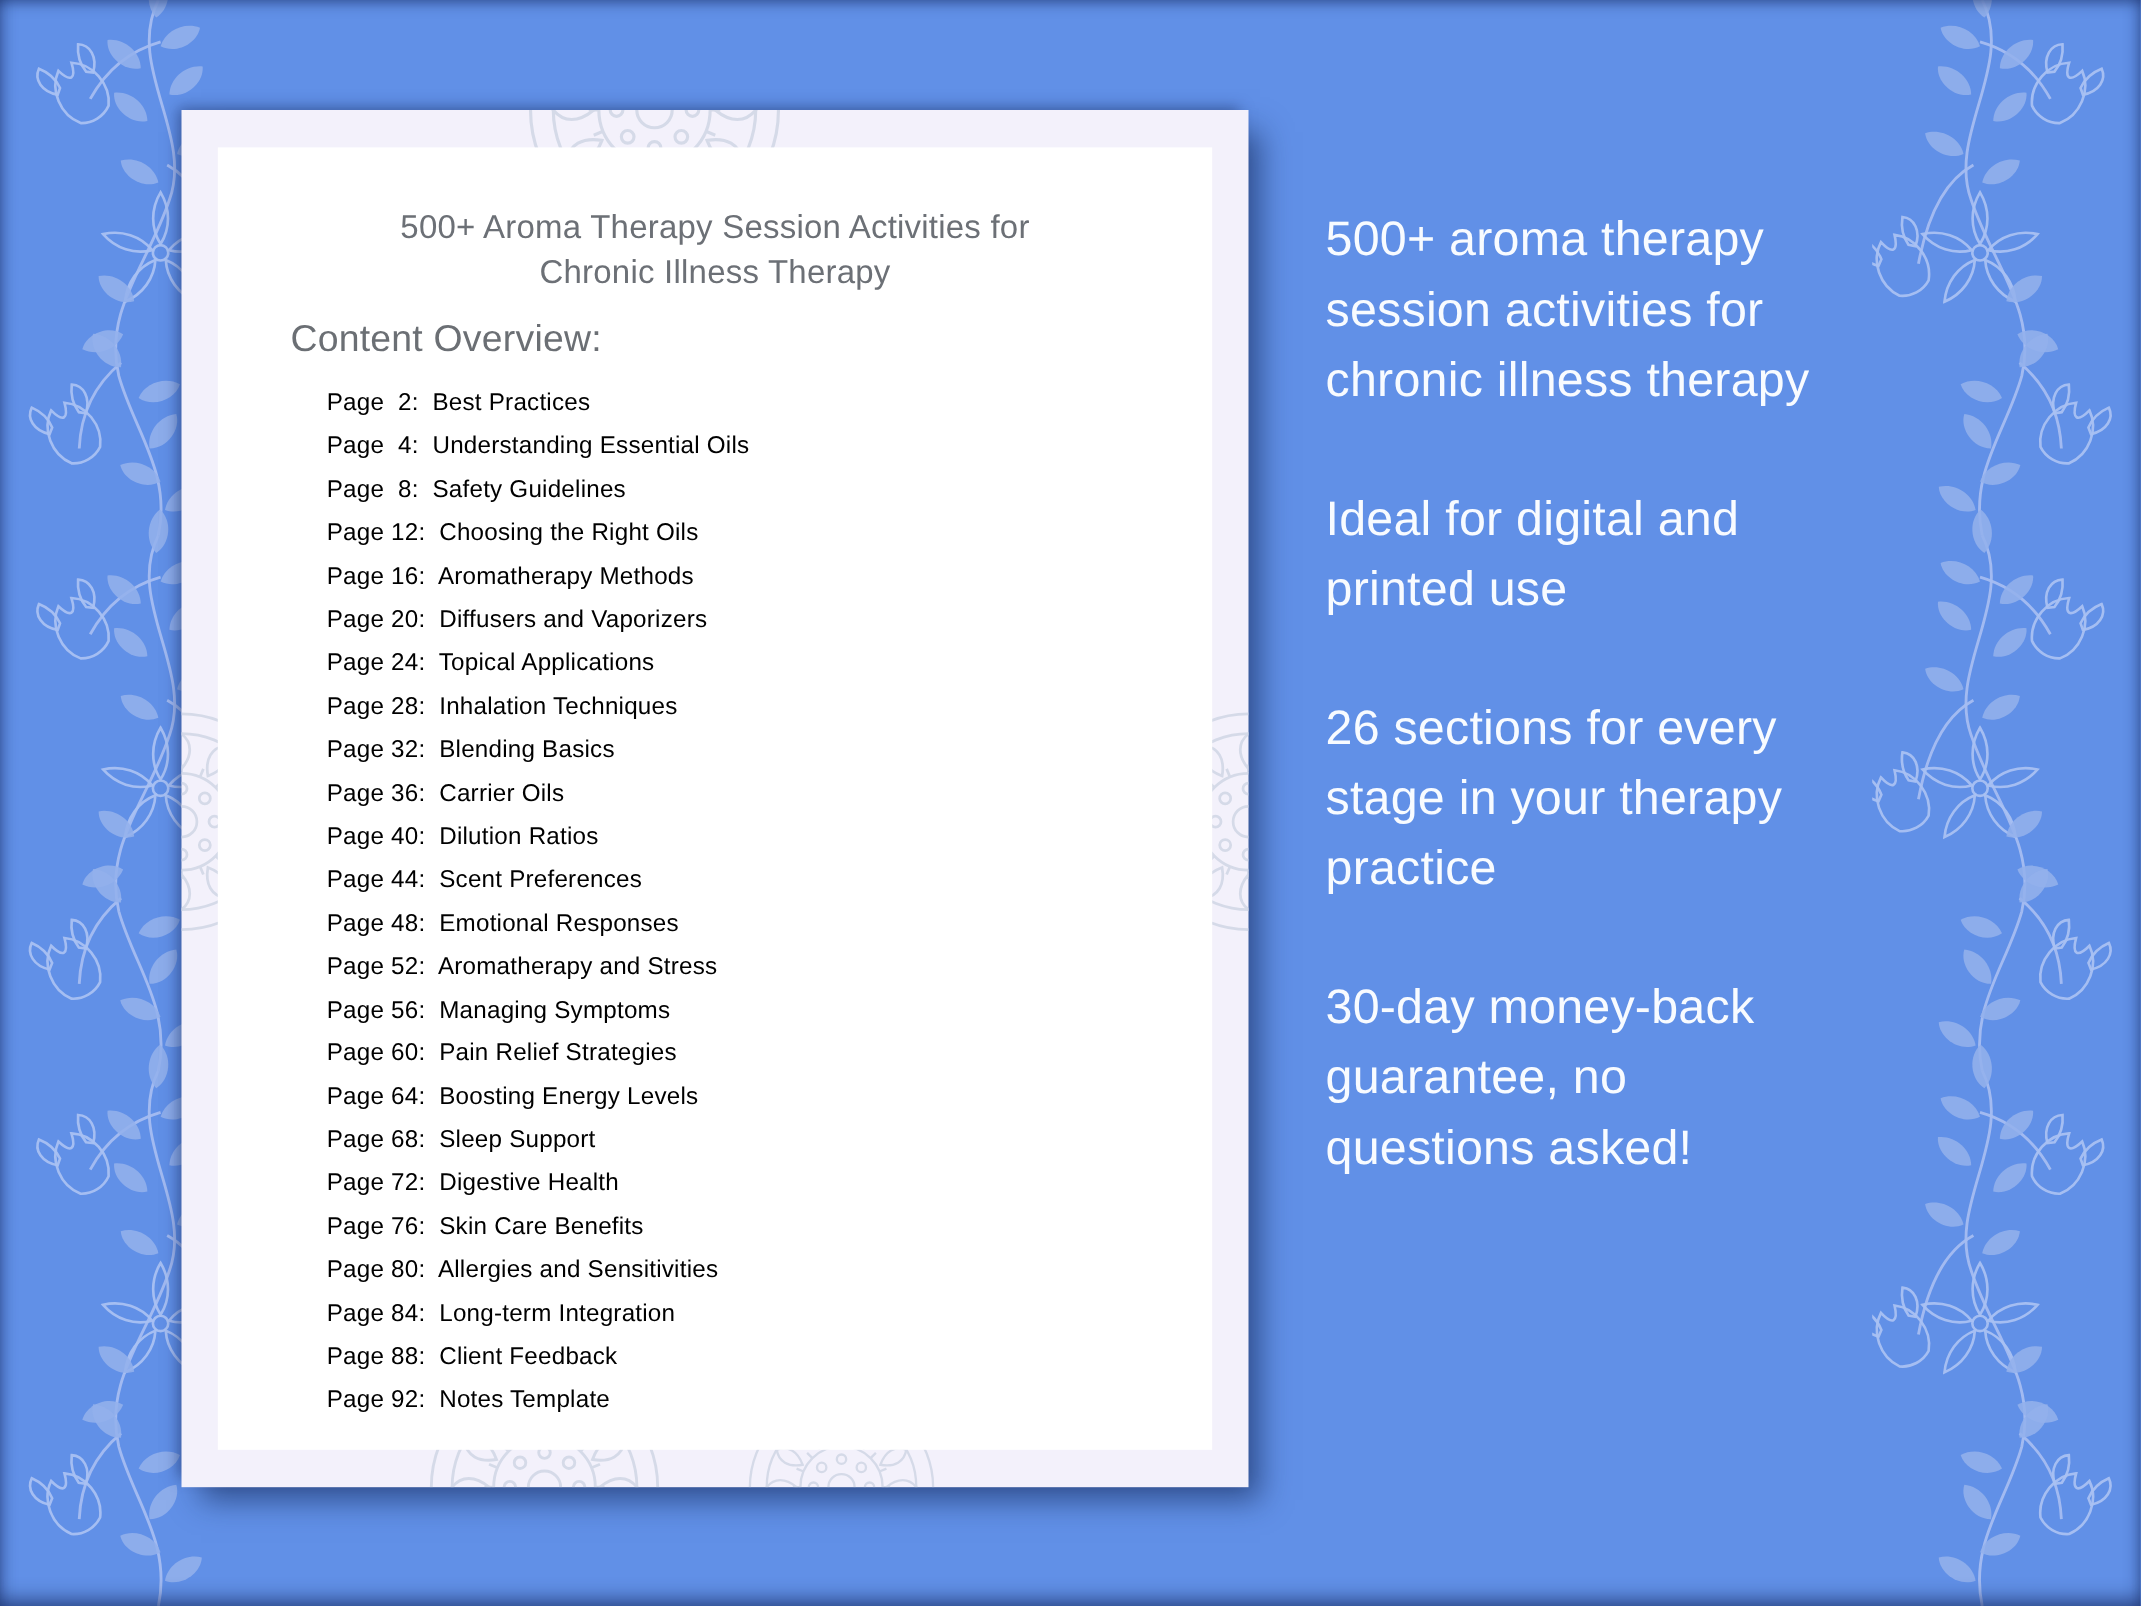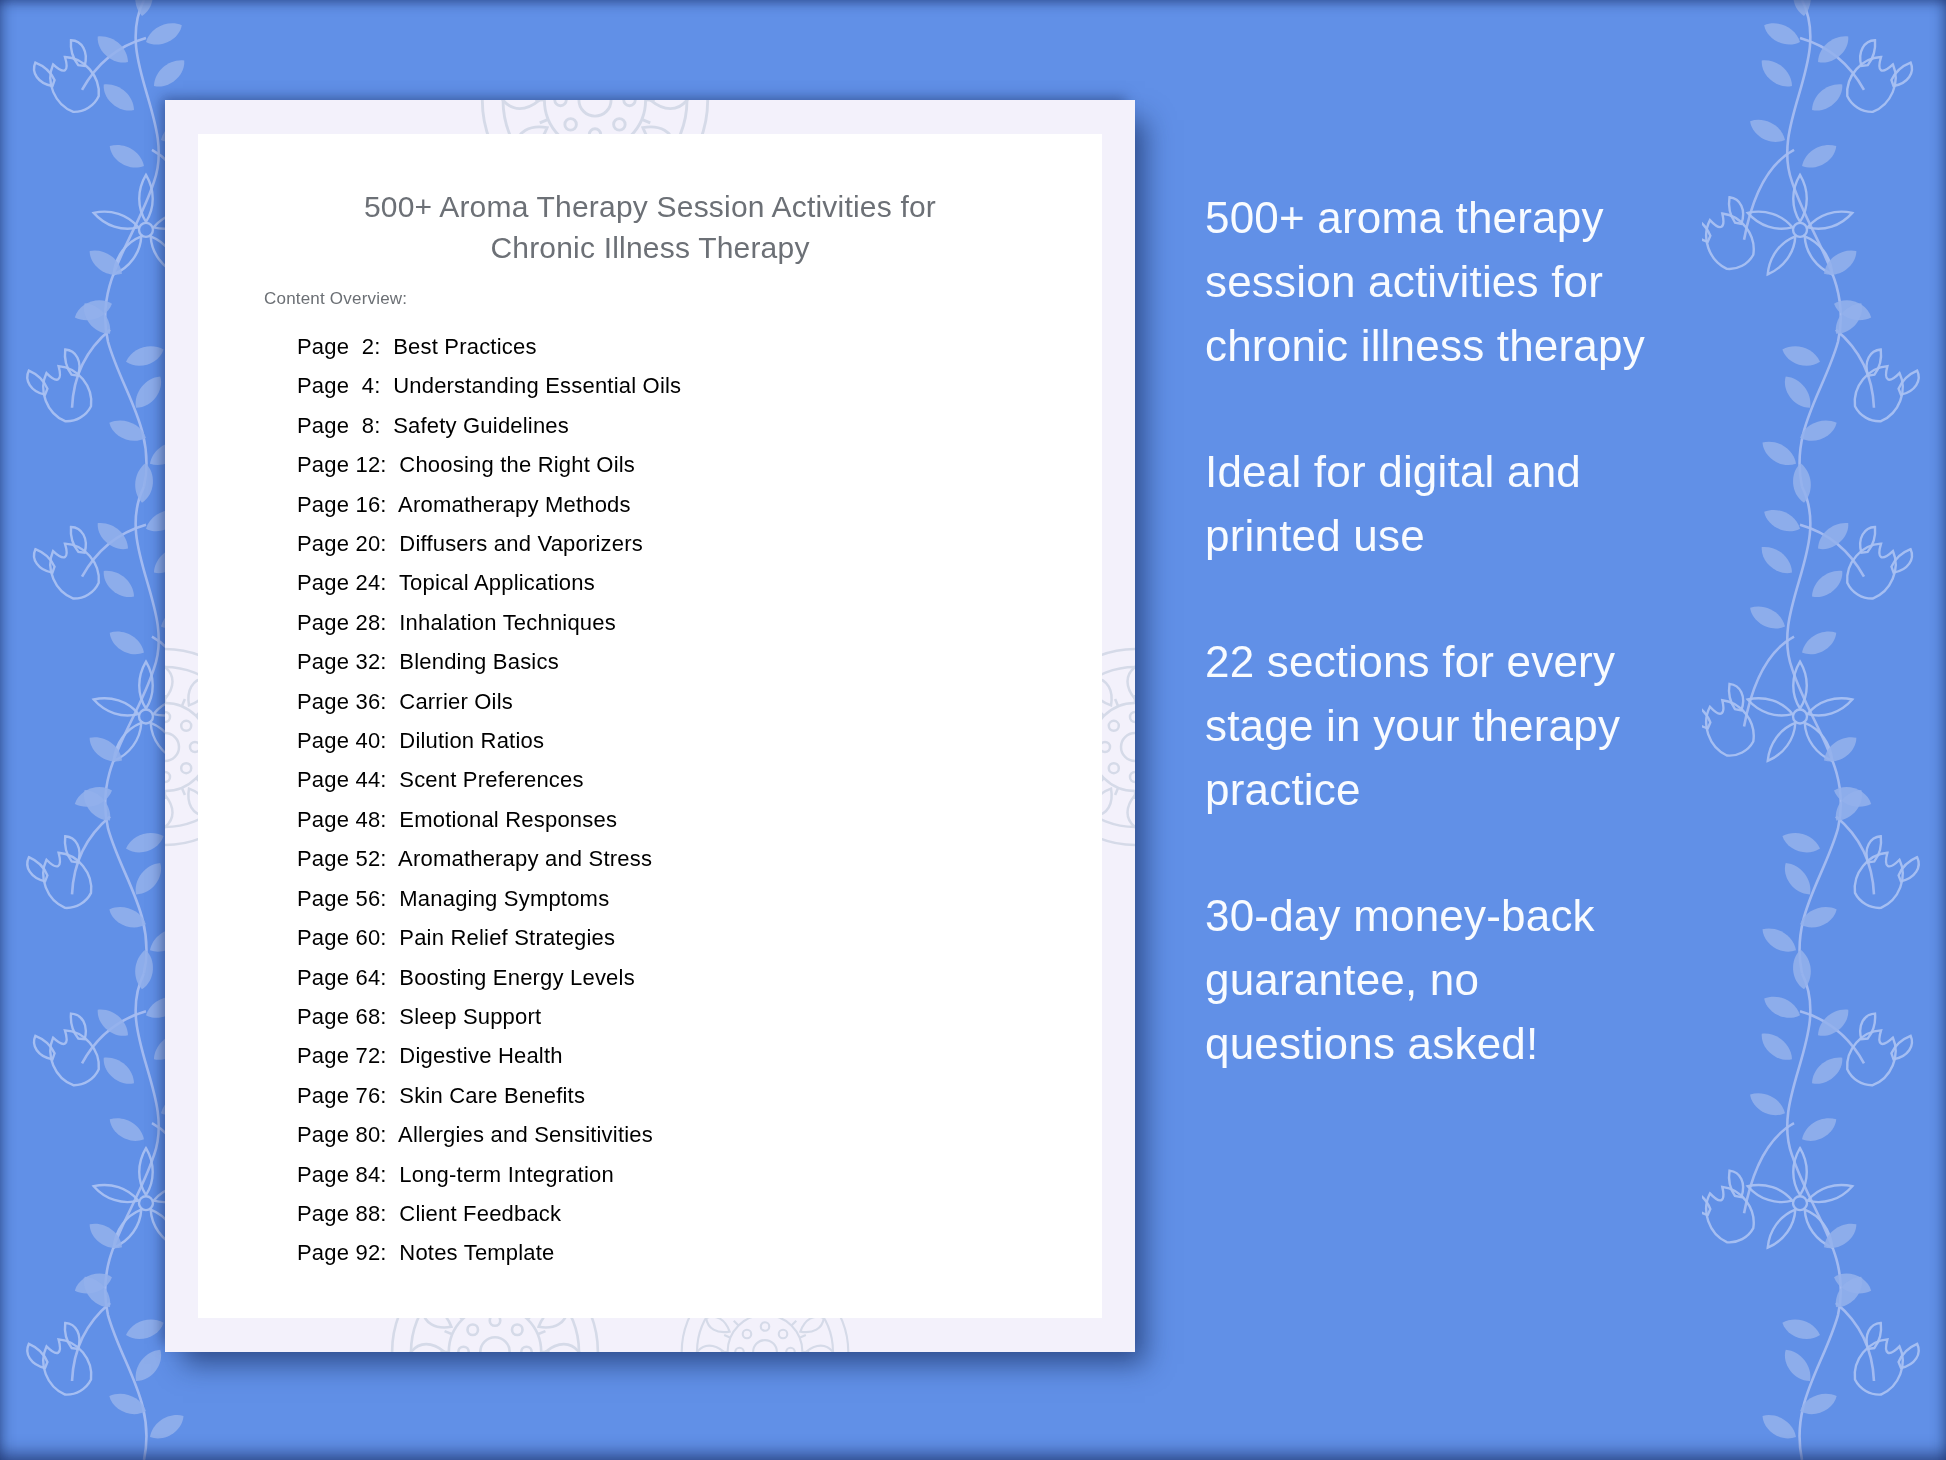--- a/index.html
+++ b/index.html
@@ -28,21 +28,21 @@
   .ornaments{position:absolute;left:0;top:0;width:970px;height:1252px;}
   .mo{stroke:#d5dae8;stroke-width:2.5;fill:none;}
   .page{position:absolute;left:33px;right:33px;top:34px;bottom:34px;background:#ffffff;}
 
   .doc-title{
     margin:52px auto 0;width:640px;text-align:center;
     font-size:30px;line-height:41px;letter-spacing:.2px;
     color:#6c7076;font-weight:400;
   }
   .overview{
-    margin:21px 0 0 66px;font-size:17px;color:#6b6f74;letter-spacing:.2px;
+    margin:21px 0 0 66px;font-size:34px;color:#6b6f74;letter-spacing:.2px;
   }
   .toc{
     margin:18px 0 0 99px;font-size:22px;line-height:39.4px;
     color:#000000;white-space:pre;letter-spacing:.2px;
   }
 
   
   .benefits{position:absolute;left:1205px;top:186px;width:458px;}
   .benefit{
     margin:0 0 62px 0;font-size:44px;line-height:64px;
@@ -174,18 +174,18 @@
     <div class="page">
       <div class="doc-title">500+ Aroma Therapy Session Activities for Chronic Illness Therapy</div>
       <div class="overview">Content Overview:</div>
       <div class="toc"><div>Page  2:  Best Practices</div><div>Page  4:  Understanding Essential Oils</div><div>Page  8:  Safety Guidelines</div><div>Page 12:  Choosing the Right Oils</div><div>Page 16:  Aromatherapy Methods</div><div>Page 20:  Diffusers and Vaporizers</div><div>Page 24:  Topical Applications</div><div>Page 28:  Inhalation Techniques</div><div>Page 32:  Blending Basics</div><div>Page 36:  Carrier Oils</div><div>Page 40:  Dilution Ratios</div><div>Page 44:  Scent Preferences</div><div>Page 48:  Emotional Responses</div><div>Page 52:  Aromatherapy and Stress</div><div>Page 56:  Managing Symptoms</div><div>Page 60:  Pain Relief Strategies</div><div>Page 64:  Boosting Energy Levels</div><div>Page 68:  Sleep Support</div><div>Page 72:  Digestive Health</div><div>Page 76:  Skin Care Benefits</div><div>Page 80:  Allergies and Sensitivities</div><div>Page 84:  Long-term Integration</div><div>Page 88:  Client Feedback</div><div>Page 92:  Notes Template</div></div>
     </div>
   </div>
 
   <div class="benefits">
       <p class="benefit">500+ aroma therapy session activities for chronic illness therapy</p>
       <p class="benefit">Ideal for digital and printed use</p>
-      <p class="benefit">22 sections for every stage in your therapy practice</p>
+      <p class="benefit">26 sections for every stage in your therapy practice</p>
       <p class="benefit">30-day money-back guarantee, no questions asked!</p>
     </div>
 
   <div class="vignette"></div>
 </div>
 
 </body></html>

